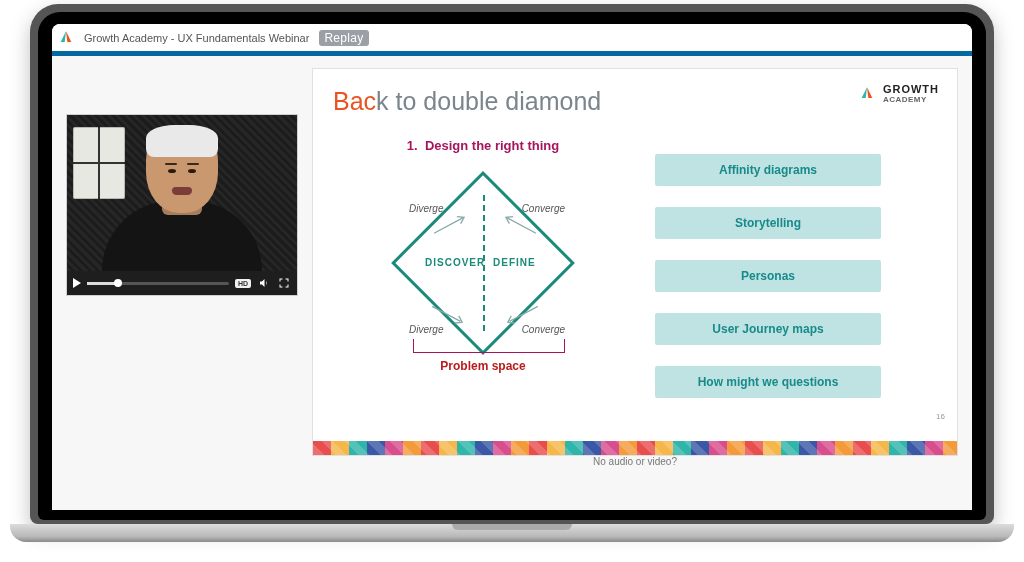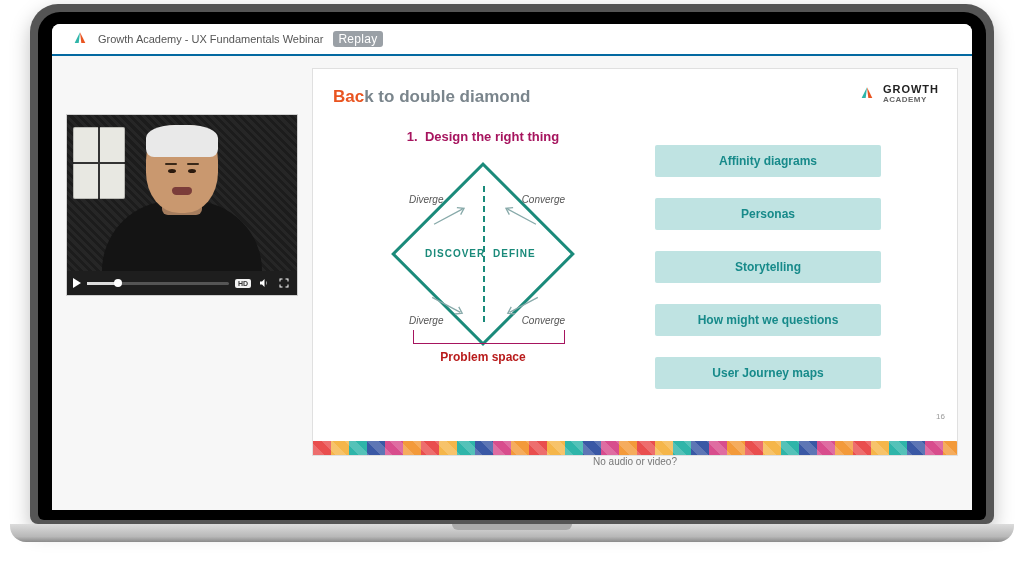--- a/index.html
+++ b/index.html
@@ -40,23 +40,23 @@
     border-radius: 0 0 16px 16px;
   }
   .laptop-base::before{
     content:""; position:absolute; left:50%; top:0; transform:translateX(-50%);
     width:120px; height:6px; background:#aaa; border-radius:0 0 6px 6px;
   }
 
   
   .app-header {
     display: flex; align-items: center;
-    height: 32px; padding: 4px 20px;
+    height: 32px; padding: 4px 6px;
     background: #fff;
-    border-bottom: 2px solid #0369a1;
+    border-bottom: 5px solid #0369a1;
     font-size: 11px;
     color: #555;
     gap: 10px;
   }
   .app-logo {
     width: 16px; height: 16px; position: relative;
   }
   .app-logo svg { width:16px; height:16px; }
   .title-text { font-weight: 500; }
   .replay-badge {
@@ -156,21 +156,21 @@
   .slide {
     flex:1;
     background:#fff;
     border:1px solid #e0e0e0;
     position:relative;
     height: 388px;
     display:flex; flex-direction:column;
   }
   .slide-body{ flex:1; padding: 18px 20px 8px; position:relative;}
   .slide-title{
-    font-size:17px; font-weight:700; color:#7a858c;
+    font-size:25px; font-weight:400; color:#7a858c;
   }
   .slide-title .accent{ color:#e95420; }
 
   .brand{
     position:absolute; right:18px; top:14px;
     display:flex; align-items:center; gap:8px;
     font-size:11px; font-weight:800; letter-spacing:1px; color:#222;
   }
   .brand-small{ font-size:8px; font-weight:700; letter-spacing:.5px; display:block; color:#666;}
 
@@ -368,24 +368,24 @@
                           <path d="M2 6 H34 M30 2 L36 6 L30 10" stroke="#8aa" fill="none" stroke-width="1.3"></path>
                         </svg></span>
 
                     <div class="bottom-bracket"></div>
                     <div class="problem-space">Problem space</div>
                   </div>
                 </div>
 
                 <div class="methods-col">
                   <div class="method">Affinity diagrams</div>
+                  <div class="method">Storytelling</div>
                   <div class="method">Personas</div>
-                  <div class="method">Storytelling</div>
+                  <div class="method">User Journey maps</div>
                   <div class="method">How might we questions</div>
-                  <div class="method">User Journey maps</div>
                 </div>
               </div>
 
               <span class="page-num">16</span>
             </div>
             <div class="pattern-bar"></div>
           </div>
           <div class="help-link">No audio or video?</div>
         </div>
 

